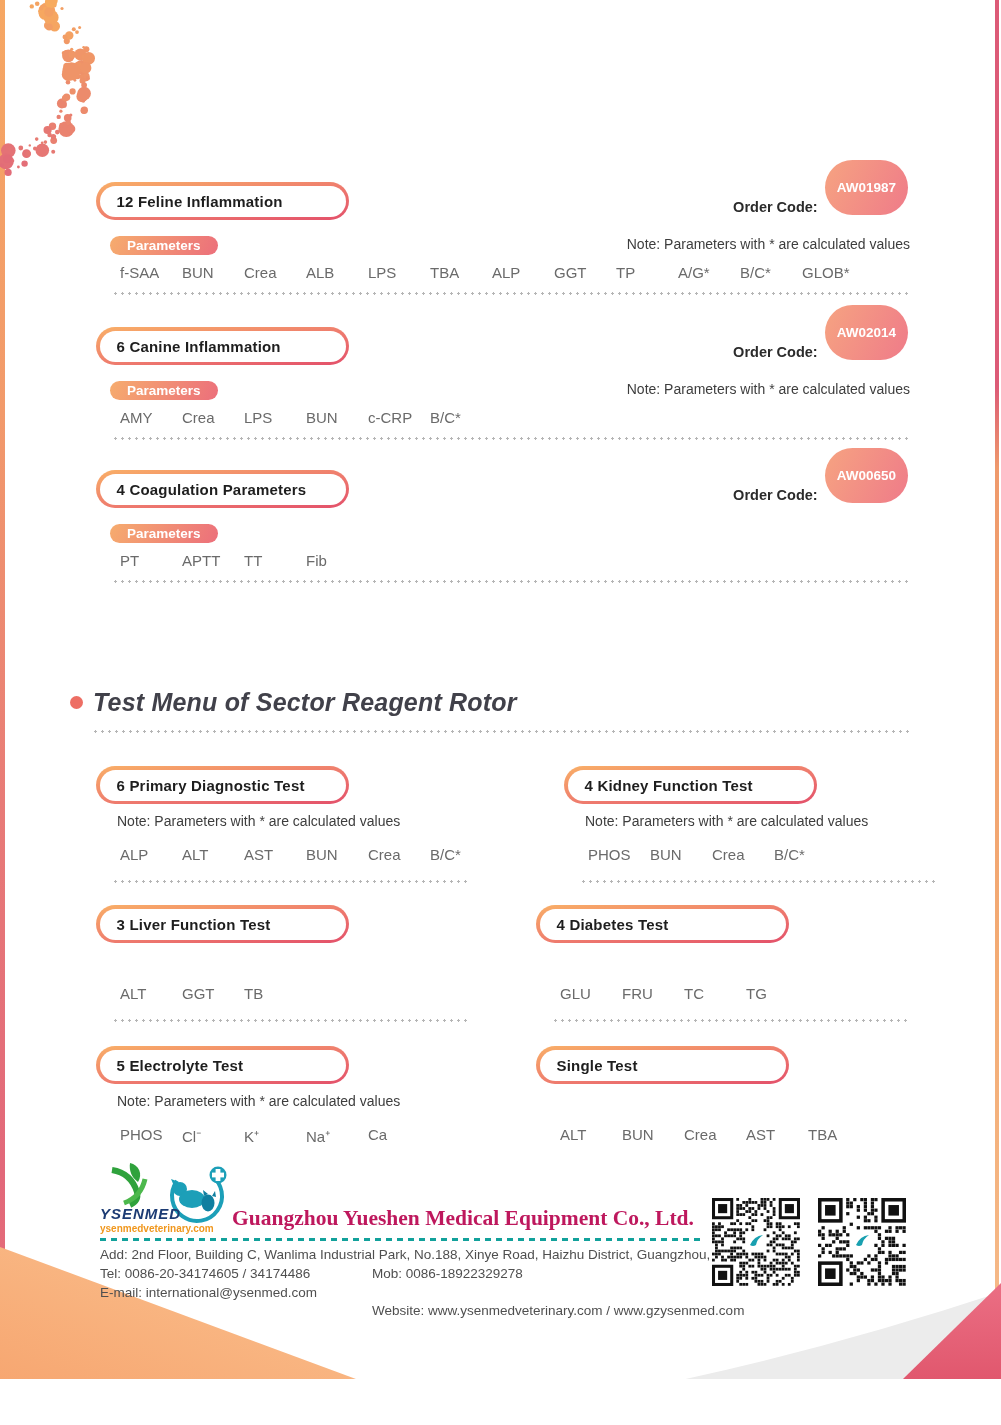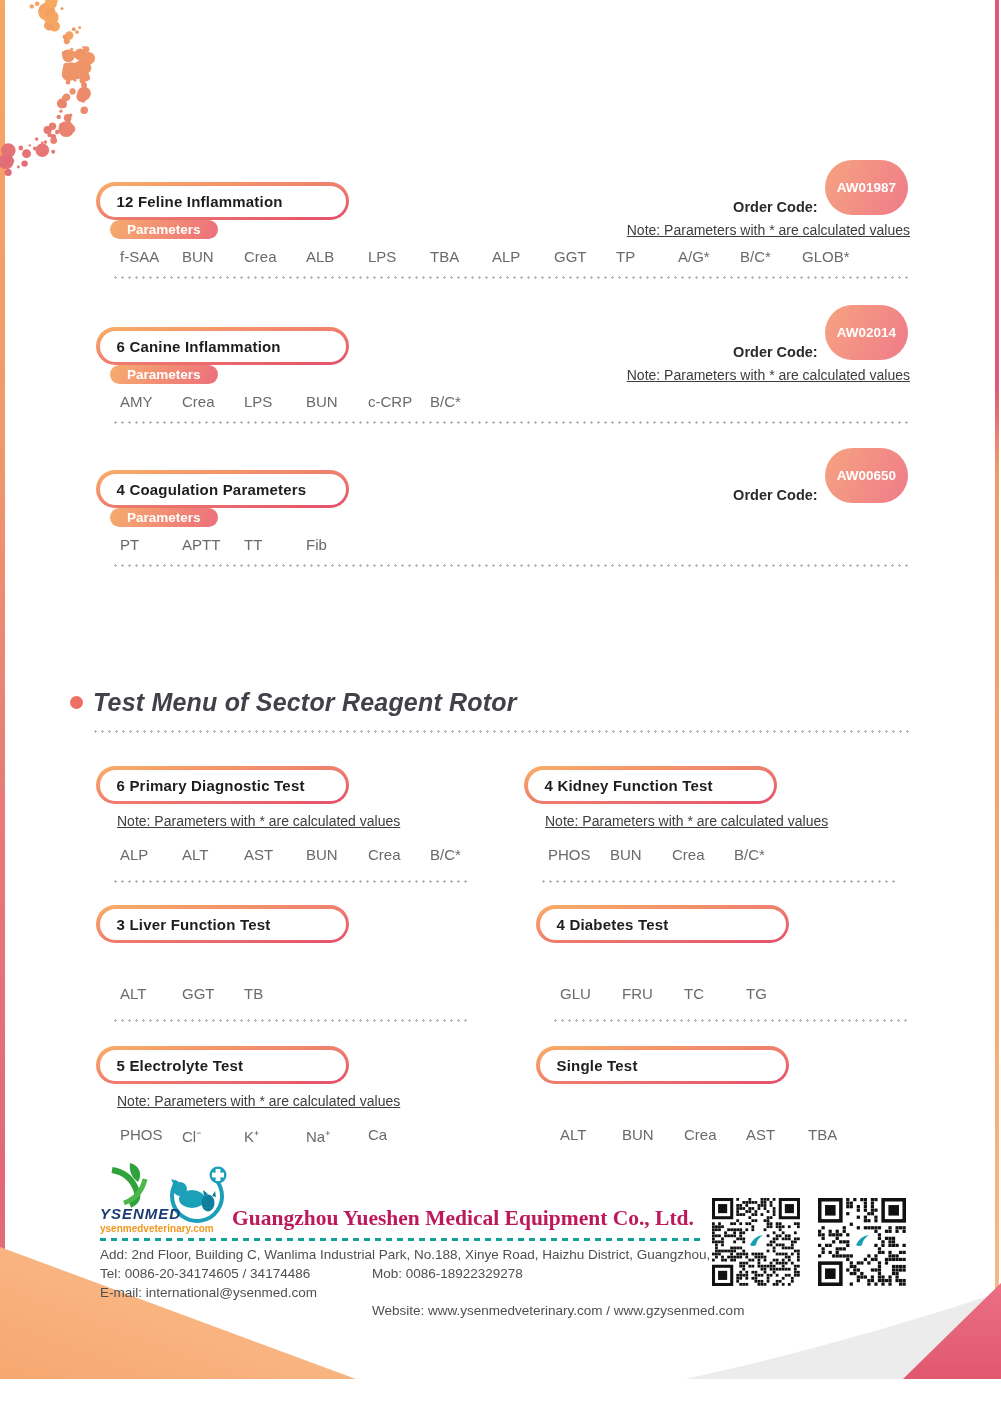--- a/index.html
+++ b/index.html
@@ -18,25 +18,25 @@
     background:linear-gradient(172deg,#F9AF67 0%,#EE7A6E 55%,#E3506A 100%);}
   .pill-inner{background:#fff;border-radius:999px;height:31px;width:229px;display:flex;
     align-items:center;padding-left:17px;font-weight:bold;font-size:15px;color:#1e1e1e;letter-spacing:.2px;}
 
   .rotor-panel{position:absolute;left:96px;width:816px;}
   .panel-head{position:relative;height:38px;}
   .order-row{position:absolute;right:4px;top:13px;display:flex;align-items:flex-end;gap:7px;height:20px;}
   .order-label{font-weight:bold;font-size:14.5px;color:#2b2b2b;}
   .order-badge{background:linear-gradient(115deg,#F6A381,#EF7B89);color:#fff;font-weight:bold;
     font-size:13.5px;border-radius:999px;padding:20px 12px;}
-  .row2{display:flex;justify-content:space-between;align-items:center;
+  .row2{display:flex;justify-content:space-between;align-items:flex-start;margin-top:16px;
     padding-left:14px;padding-right:2px;height:19px;}
   .param-badge{display:inline-flex;align-items:center;background:linear-gradient(115deg,#F6AC6E,#EC6F7B);
     color:#fff;font-weight:bold;font-size:13.5px;border-radius:999px;padding:0 17px;height:19px;}
-  .note{font-size:14px;color:#3d3d3d;text-decoration:underline;}
+  .note{font-size:14px;color:#3d3d3d;}
   .params{display:flex;margin-top:9px;padding-left:24px;font-size:15px;color:#6a6a6a;height:18px;}
   .param{width:62px;flex:0 0 auto;}
   .dotline{height:3px;margin-top:10px;margin-left:16px;background-repeat:repeat-x;
     background-image:radial-gradient(circle,#b5b5b5 1.15px,rgba(0,0,0,0) 1.35px);background-size:7px 3px;}
 
   
   .section-heading{position:absolute;left:70px;top:688px;display:flex;align-items:center;gap:10px;}
   .heading-dot{width:13px;height:13px;border-radius:50%;background:#ED6E64;}
   .heading-text{font-size:25px;font-weight:bold;font-style:italic;color:#41414a;letter-spacing:.2px;}
   .heading-dotline{position:absolute;left:92px;top:730px;width:820px;}
@@ -285,21 +285,21 @@
           <span class="param">ALP</span>
           <span class="param">ALT</span>
           <span class="param">AST</span>
           <span class="param">BUN</span>
           <span class="param">Crea</span>
           <span class="param">B/C*</span>
         </div>
       <div class="dotline"></div>
     </div>
 
-    <div class="sector-panel" style="left:524px;top:766px;">
+    <div class="sector-panel" style="left:564px;top:766px;">
       <div class="panel-head"><span class="pill-wrap">
         <span class="pill-inner">4 Kidney Function Test</span></span></div>
       <div class="note">Note: Parameters with * are calculated values</div>
       <div class="params">
           <span class="param">PHOS</span>
           <span class="param">BUN</span>
           <span class="param">Crea</span>
           <span class="param">B/C*</span>
         </div>
       <div class="dotline"></div>

